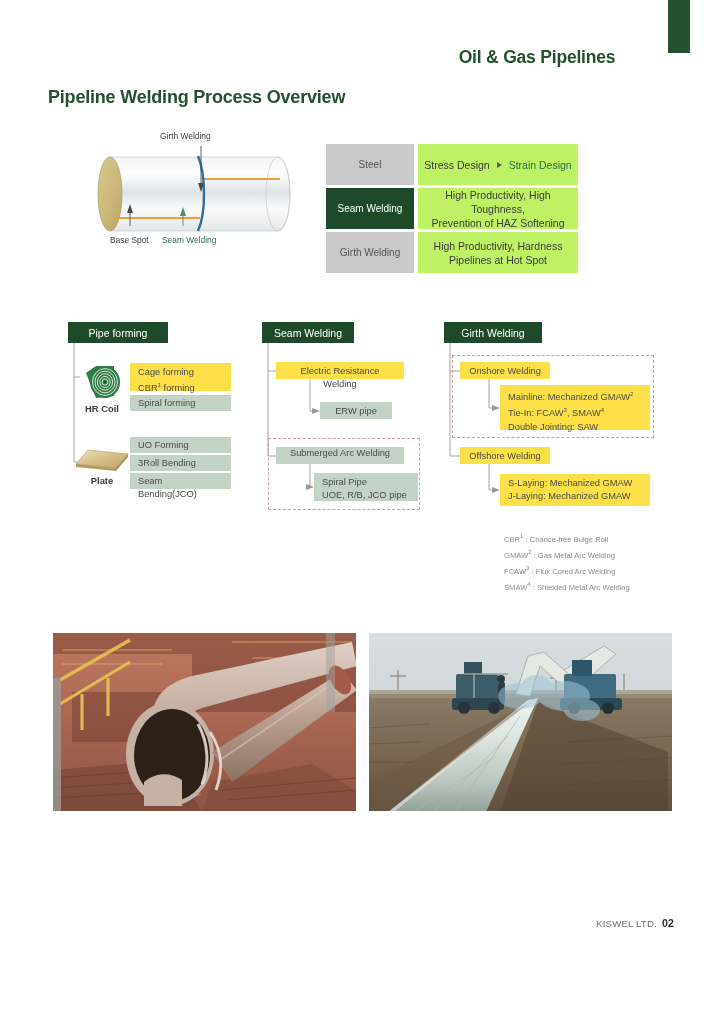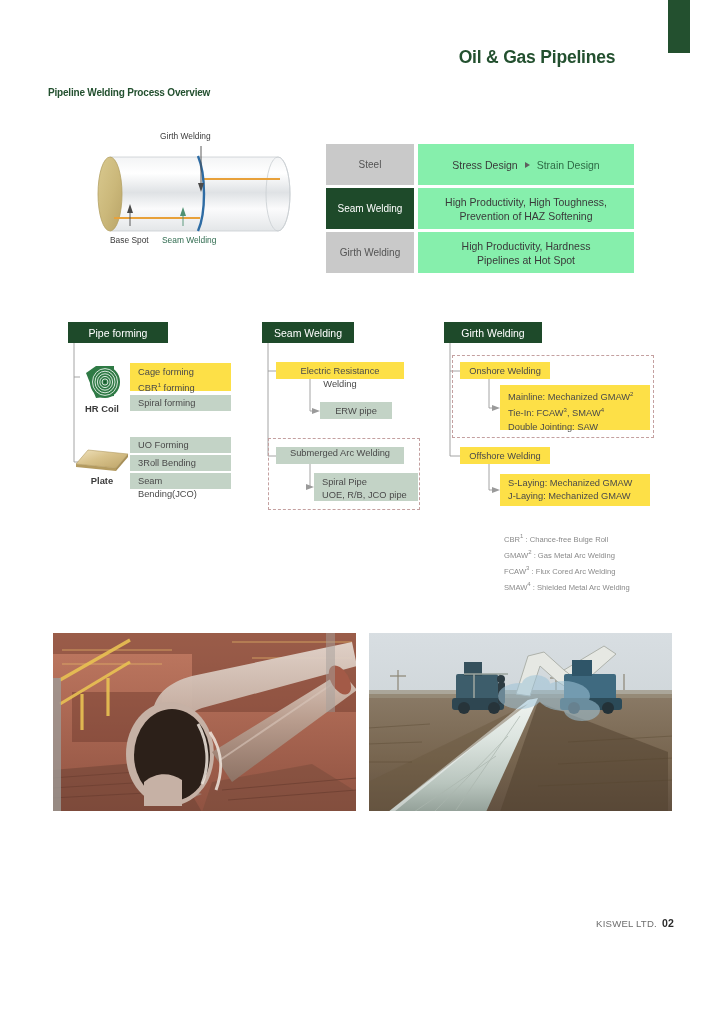--- a/index.html
+++ b/index.html
@@ -33,21 +33,21 @@
     text-align: center;
     font-size: 17.5px;
     font-weight: bold;
     color: #23502f;
     letter-spacing: -0.2px;
   }
   .section-title {
     position: absolute;
     top: 87px;
     left: 48px;
-    font-size: 10px;
+    font-size: 18px;
     font-weight: bold;
     color: #23502f;
     letter-spacing: -0.2px;
   }
 
   
   .pipe-fig {
     position: absolute;
     top: 125px;
     left: 88px;
@@ -63,21 +63,21 @@
   }
   .pipe-label.girth { top: 6px; left: 72px; }
   .pipe-label.base  { top: 110px; left: 22px; }
   .pipe-label.seam  { top: 110px; left: 74px; color: #2f6b4f; }
 
   
   .prop-table {
     position: absolute;
     top: 144px;
     left: 326px;
-    width: 308px;
+    width: 252px;
   }
   .prop-row {
     display: flex;
     margin-bottom: 3px;
   }
   .prop-key {
     width: 88px;
     flex: 0 0 88px;
     display: flex;
     align-items: center;
@@ -88,21 +88,21 @@
     text-align: center;
     padding: 0 2px;
     box-sizing: border-box;
   }
   .prop-key.hl {
     background: #1e4a2a;
     color: #ffffff;
   }
   .prop-val {
     flex: 1;
-    background: #86efac;
+    background: #bef264;
     display: flex;
     align-items: center;
     justify-content: center;
     text-align: center;
     font-size: 10.5px;
     color: #3a3a3a;
     line-height: 14px;
     padding: 6px 4px;
     box-sizing: border-box;
     margin-left: 4px;

